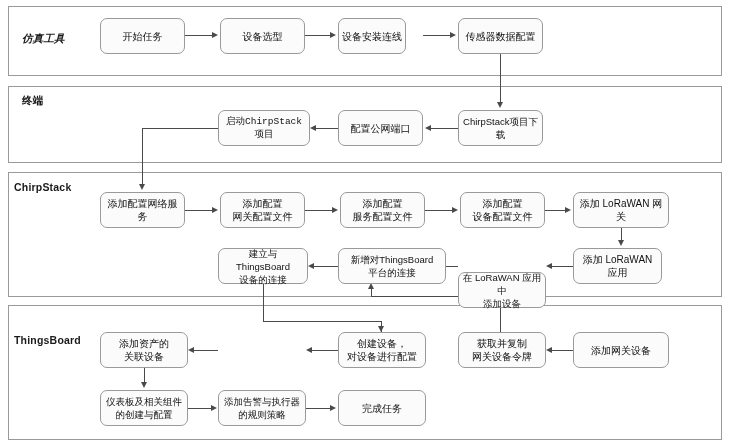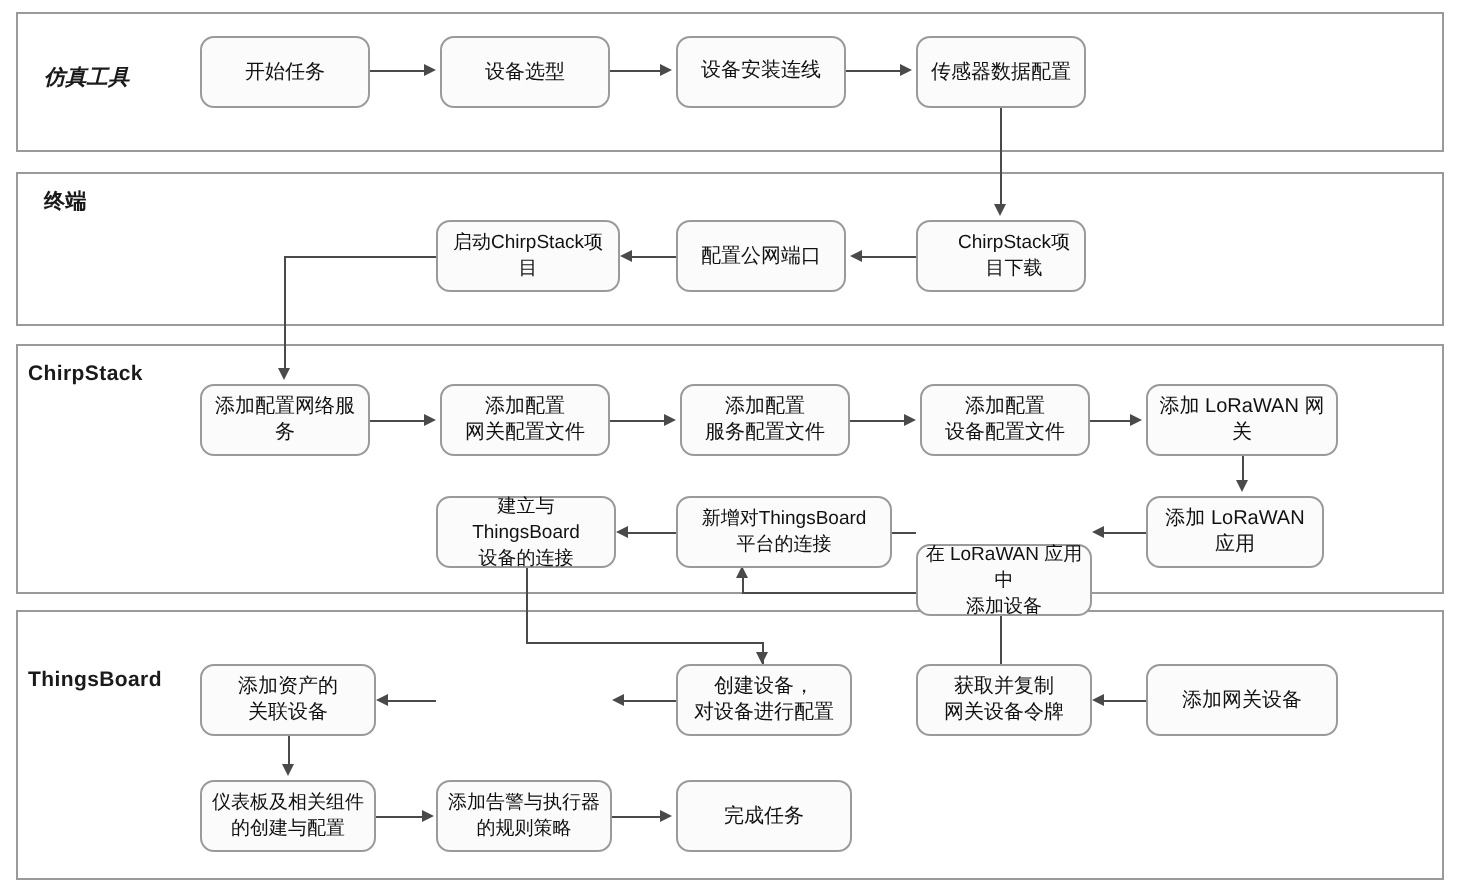--- a/index.html
+++ b/index.html
@@ -168,26 +168,26 @@
   <div class="arrow down" style="left:141px; top:382px;"></div>
 
   <div class="conn h" style="left:188px; top:408px; width:26px;"></div>
   <div class="arrow right" style="left:211px; top:405px;"></div>
 
   <div class="conn h" style="left:306px; top:408px; width:26px;"></div>
   <div class="arrow right" style="left:330px; top:405px;"></div>
 
   <div class="node" style="left:100px; top:18px; width:85px; height:36px;">开始任务</div>
   <div class="node" style="left:220px; top:18px; width:85px; height:36px;">设备选型</div>
-  <div class="node" style="left:338px; top:18px; width:85px; height:36px;font-family:Liberation Mono, monospace;">设备安装连线</div>
+  <div class="node" style="left:338px; top:18px; width:68px; height:36px;">设备安装连线</div>
   <div class="node" style="left:458px; top:18px; width:85px; height:36px;">传感器数据配置</div>
 
-  <div class="node" style="left:458px; top:110px; width:85px; height:36px; font-size:9.5px;padding-left:16px;">ChirpStack项目下载</div>
+  <div class="node" style="left:458px; top:110px; width:85px; height:36px; font-size:9.5px;">ChirpStack项目下载</div>
   <div class="node" style="left:338px; top:110px; width:85px; height:36px;">配置公网端口</div>
-  <div class="node" style="left:218px; top:110px; width:92px; height:36px; font-size:9.5px;">启动ChirpStack项目</div>
+  <div class="node" style="left:218px; top:110px; width:92px; height:36px; font-size:9.5px;font-family:Liberation Mono, monospace;">启动ChirpStack项目</div>
 
   <div class="node" style="left:100px; top:192px; width:85px; height:36px;">添加配置网络服务</div>
   <div class="node" style="left:220px; top:192px; width:85px; height:36px;">添加配置
 网关配置文件</div>
   <div class="node" style="left:340px; top:192px; width:85px; height:36px;">添加配置
 服务配置文件</div>
   <div class="node" style="left:460px; top:192px; width:85px; height:36px;">添加配置
 设备配置文件</div>
   <div class="node" style="left:573px; top:192px; width:96px; height:36px;">添加 LoRaWAN 网关</div>
   <div class="node" style="left:573px; top:248px; width:89px; height:36px;">添加 LoRaWAN 应用</div>

